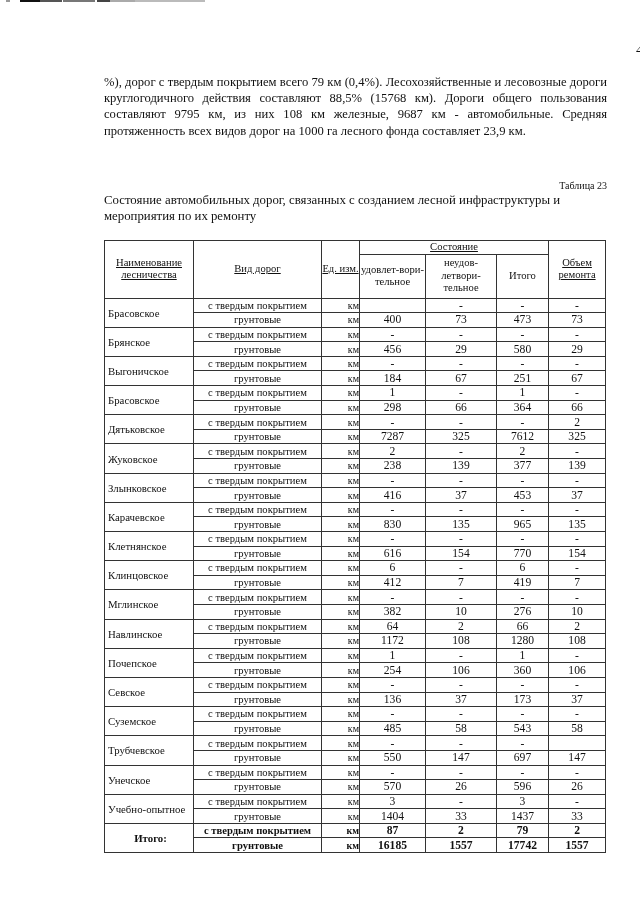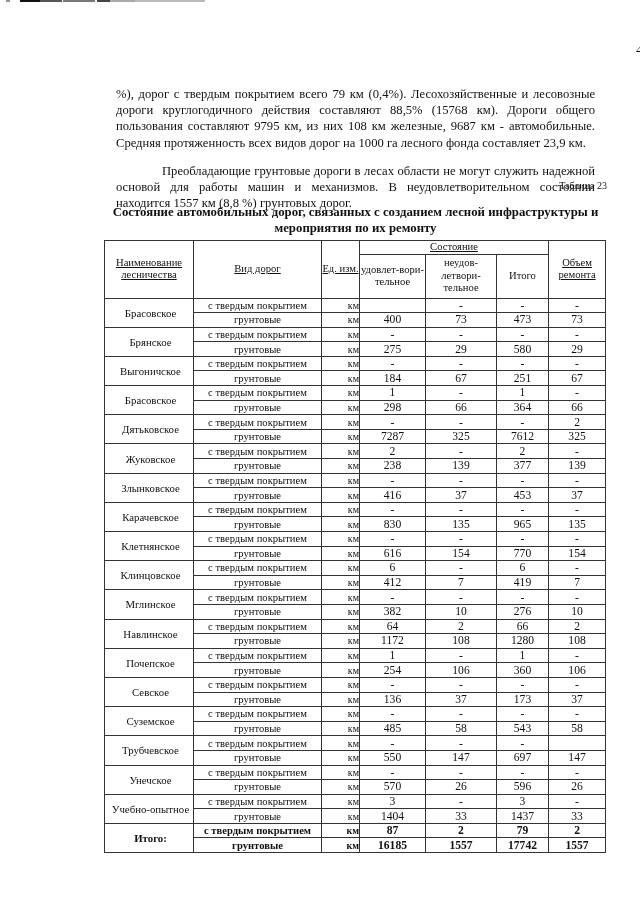--- a/index.html
+++ b/index.html
@@ -2,31 +2,31 @@
 <html><head>
 <meta charset="utf-8">
 <style>
   html, body { margin:0; padding:0; background:#fff; }
   body { width:640px; height:905px; position:relative; overflow:hidden;
          font-family:"Liberation Serif","DejaVu Serif",serif; color:#111; }
   .topbar { position:absolute; left:0; top:0; height:2px; width:205px; }
   .topbar span { position:absolute; top:0; height:2px; }
   .page-num { position:absolute; left:588px; top:42px; font-size:13.5px;margin-left:48px; }
   .para { position:absolute; left:104px; width:503px; font-size:12.6px; line-height:16.2px; text-align:justify; }
-  .para p { margin:12px; }
+  .para p { margin:0; }
   .para .indent { text-indent:46px; }
   .table-label { position:absolute; right:33px; top:180px; font-size:10px; }
-  .table-title { position:absolute; left:104px; width:503px; top:204px; font-size:12.8px; font-weight:bold; text-align:center; line-height:16px; }
+  .table-title { position:absolute; left:104px; width:503px; top:192px; font-size:12.8px; font-weight:normal; text-align:left; line-height:16px; }
   table.roads { position:absolute; left:104px; top:240px; width:501px; border-collapse:collapse; table-layout:fixed; font-size:10.6px; }
   table.roads td, table.roads th { border:1px solid #333; padding:0; text-align:center; vertical-align:middle; font-weight:normal; }
   table.roads th { font-size:10.6px; line-height:12.5px; }
   table.roads tr.hdr1 th { height:12px;text-decoration:underline; }
   table.roads tr.hdr2 th { height:43px; }
   table.roads td { height:13.6px; line-height:13px; }
-  table.roads td.name { text-align:center; padding-left:3px; font-size:10.8px; line-height:12px; }
+  table.roads td.name { text-align:left; padding-left:3px; font-size:10.8px; line-height:12px; }
   table.roads td.num { font-size:11.6px; }
   table.roads tr.total td { font-weight:bold; }
   table.roads td.unit { font-size:10px;text-align:right; }
 </style>
 </head>
 <body>
 
 <div class="topbar">
   <span style="left:6px;width:4px;background:#999"></span>
   <span style="left:20px;width:20px;background:#111"></span>
@@ -34,21 +34,20 @@
   <span style="left:63px;width:32px;background:#777"></span>
   <span style="left:97px;width:13px;background:#444"></span>
   <span style="left:110px;width:25px;background:#aaa"></span>
   <span style="left:135px;width:70px;background:#bbb"></span>
 </div>
 
 <div class="page-num">43</div>
 
 <div class="para" style="top:74px">
   <p>%), дорог с  твердым покрытием всего 79 км (0,4%). Лесохозяйственные и лесовозные дороги круглогодичного действия составляют 88,5% (15768 км). Дороги общего пользования  составляют 9795 км, из них 108 км железные, 9687 км - автомобильные. Средняя протяженность всех видов дорог на 1000 га лесного фонда составляет 23,9 км.</p>
-  <p class="indent">Преобладающие грунтовые дороги в лесах области не могут служить надежной основой для работы машин и механизмов.  В неудовлетворительном состоянии находится 1557 км (8,8 %) грунтовых дорог.</p>
 </div>
 
 <div class="table-label">Таблица 23</div>
 <div class="table-title">Состояние автомобильных  дорог, связанных с созданием лесной инфраструктуры и мероприятия по их ремонту</div>
 
 <table class="roads">
   <colgroup>
     <col style="width:89px">
       <col style="width:128px">
       <col style="width:38px">
@@ -94,21 +93,21 @@
         <td>с твердым покрытием</td>
         <td class="unit">км</td>
         <td class="num">-</td>
         <td class="num">-</td>
         <td class="num">-</td>
         <td class="num">-</td>
       </tr>
       <tr>
         <td>грунтовые</td>
         <td class="unit">км</td>
-        <td class="num">275</td>
+        <td class="num">456</td>
         <td class="num">29</td>
         <td class="num">580</td>
         <td class="num">29</td>
       </tr>
       <tr>
         <td rowspan="2" class="name">Выгоничское</td>
         <td>с твердым покрытием</td>
         <td class="unit">км</td>
         <td class="num">-</td>
         <td class="num">-</td>

